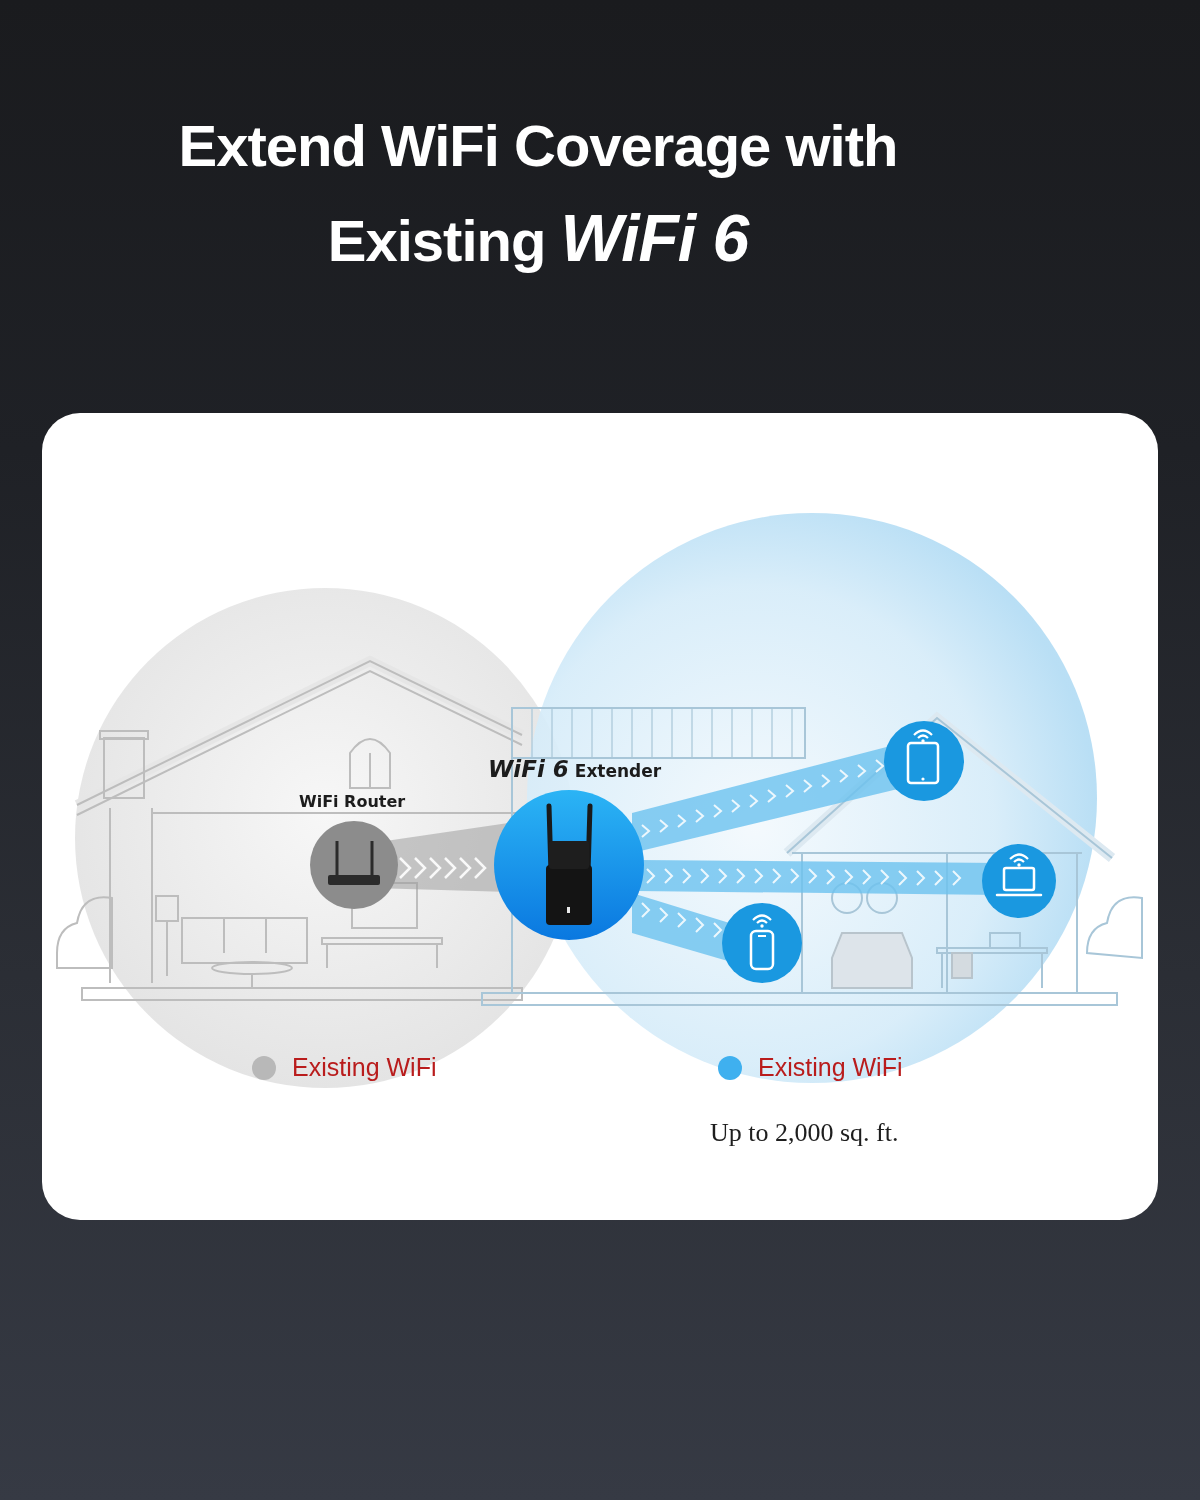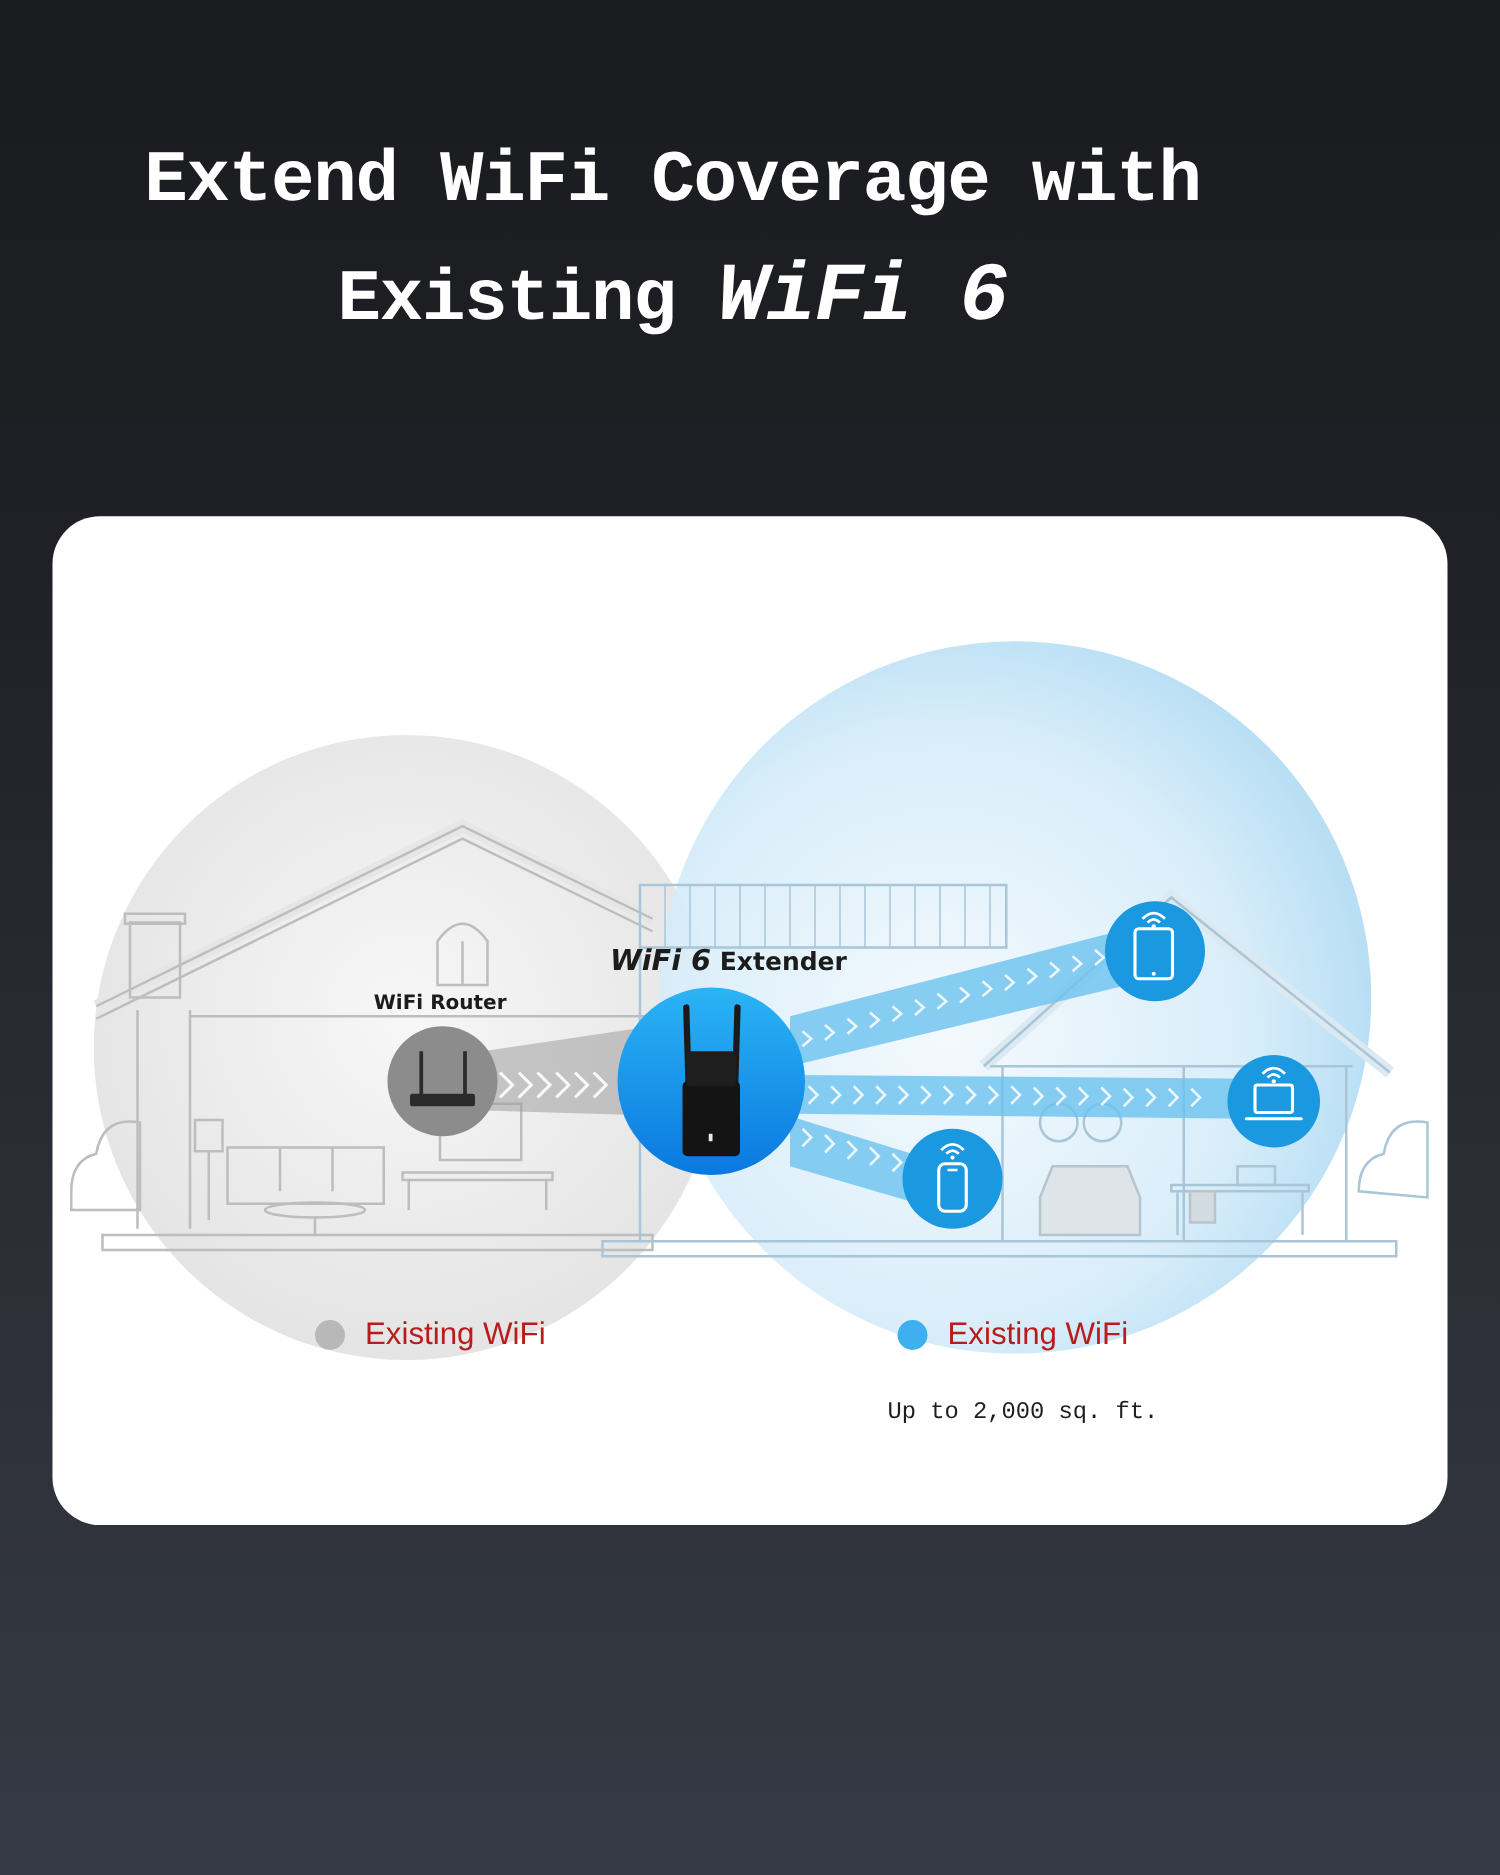--- a/index.html
+++ b/index.html
@@ -3,47 +3,47 @@
   <meta charset="utf-8">
   <style>
     html, body { margin: 0; padding: 0; }
     body {
       width: 1200px; height: 1500px; overflow: hidden; position: relative;
       background: linear-gradient(180deg, #1a1b1e 0%, #1f2126 30%, #2b2e35 65%, #363a44 100%);
       font-family: "Liberation Sans", "DejaVu Sans", sans-serif;
     }
     .headline {
       position: absolute; left: 0; top: 100px; width: 1076px; text-align: center;
-      color: #ffffff; font-family: Liberation Mono, monospace; font-weight: 600;
+      color: #ffffff; font-family: Liberation Sans, sans-serif; font-weight: 600;
       font-size: 58px; line-height: 92px; letter-spacing: -1px;
     }
     .headline .accent { font-style: italic; font-weight: 700; font-size: 66px; }
     .card {
       position: absolute; left: 42px; top: 413px; width: 1116px; height: 807px;
       background: #ffffff; border-radius: 38px; overflow: hidden;
     }
     .card svg.scene { position: absolute; left: 0; top: 0; }
     .label {
       position: absolute; color: #1c1c1c; font-family: "DejaVu Sans", sans-serif;
       font-weight: 700; white-space: nowrap;
     }
     .router-label { left: 257px; top: 379px; font-size: 16px; }
     .ext-label { left: 446px; top: 343px; font-size: 20px; }
     .ext-label .it { font-style: italic; font-size: 23px; }
-    .ext-label .rest { font-size: 20px; }
+    .ext-label .rest { font-size: 17px; }
     .legend {
       position: absolute; display: flex; align-items: center; gap: 16px;
       font-size: 25px; color: #b91c1c; font-family: "Liberation Sans", sans-serif;
     }
     .legend .dot { width: 24px; height: 24px; border-radius: 50%; display: inline-block; }
     .legend-existing { left: 210px; top: 640px; }
     .legend-extended { left: 676px; top: 640px; }
     .coverage {
-      position: absolute; left: 668px; top: 705px; font-size: 19px; color: #1e1e1e;
-      font-family: Liberation Mono, monospace;
+      position: absolute; left: 668px; top: 705px; font-size: 26px; color: #1e1e1e;
+      font-family: Liberation Serif, serif;
     }
   </style>
 </head>
 <body>
 
 <div class="headline">
   <div>Extend WiFi Coverage with</div>
   <div>
     <span>Existing </span><span class="accent">WiFi 6</span>
   </div>

